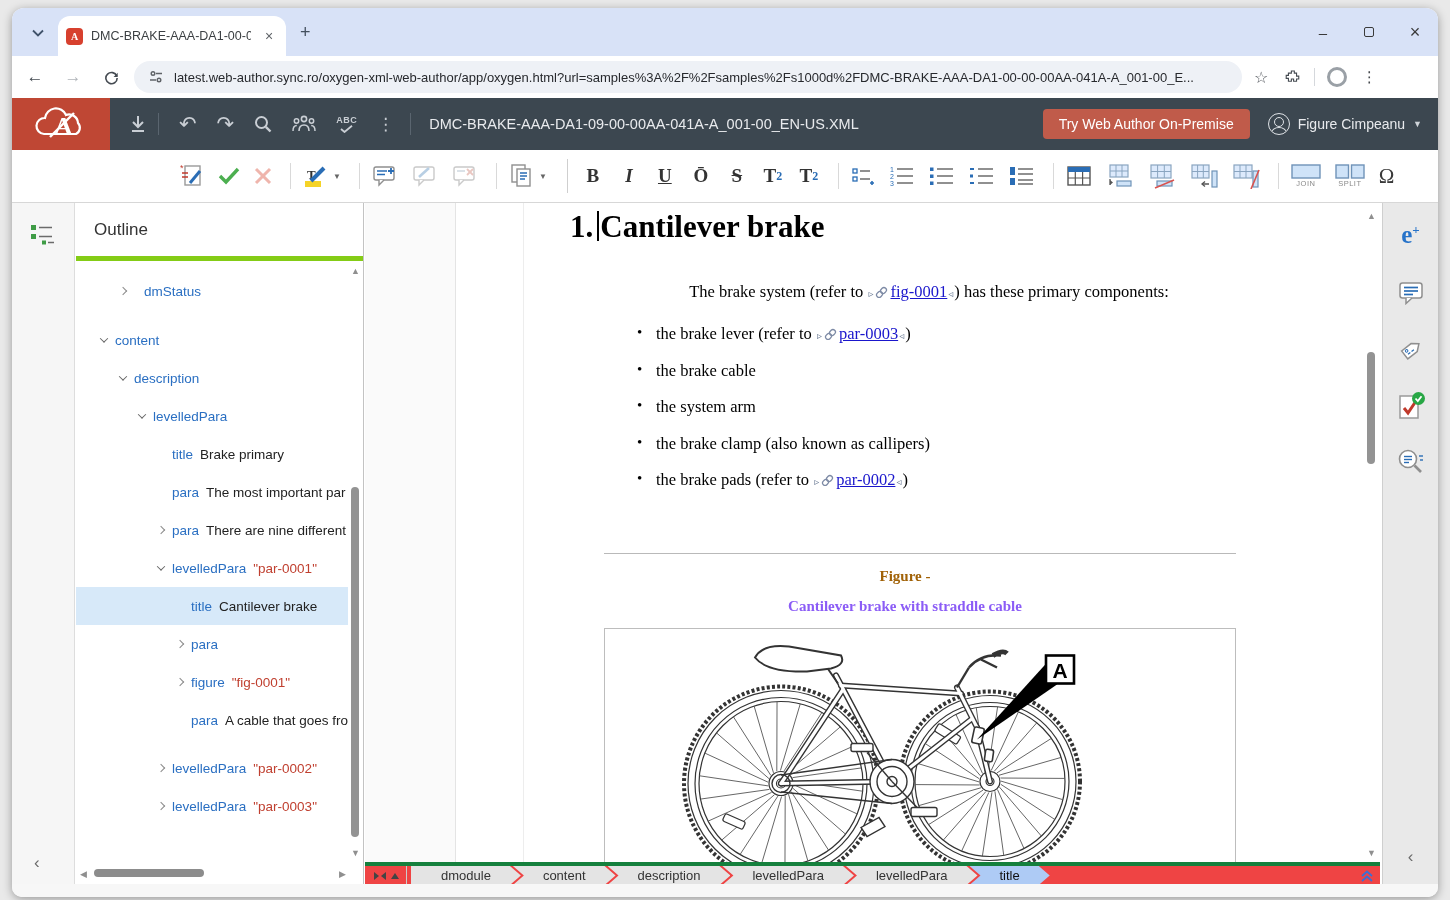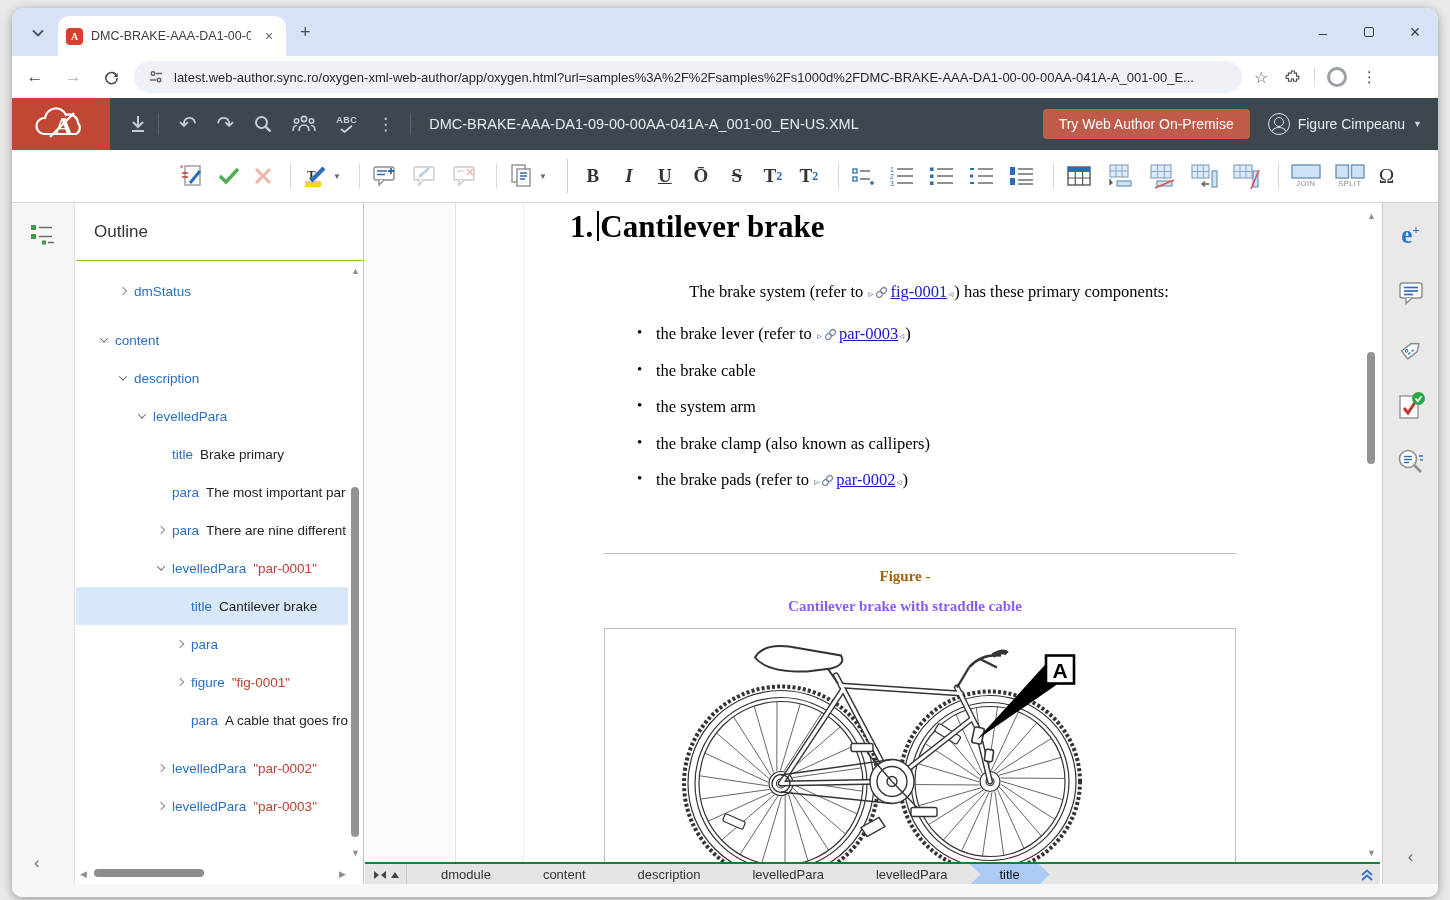--- a/index.html
+++ b/index.html
@@ -62,21 +62,21 @@
   .ddown { font-size:8px; color:#666; margin-left:4px; }
   .joinsplit { display:flex; flex-direction:column; align-items:center; font-size:7.5px; color:#8a8a8a; letter-spacing:.5px; }
   .omega { font-size:21px; color:#3a3a3a; font-family:"Liberation Serif",serif; }
 
   
   .main { position:absolute; left:0; top:195px; width:100%; height:681px; background:#fff; }
   .leftstrip { position:absolute; left:0; top:0; width:63px; height:100%; background:#f6f6f6; border-right:1px solid #ddd; }
   .collapser { position:absolute; left:22px; top:650px; color:#6b6b6b; font-size:17px; }
 
   .outline { position:absolute; left:64px; top:0; width:288px; height:100%; background:#fff; border-right:1px solid #c3c3c3; }
-  .ohead { height:58px; border-bottom:1px solid #84cc16; display:flex; align-items:center; padding-left:18px;
+  .ohead { height:58px; border-bottom:5px solid #84cc16; display:flex; align-items:center; padding-left:18px;
            font-size:17px; color:#333; }
   .otree { position:absolute; left:0; top:59px; width:272px; bottom:24px; overflow:hidden; }
   .orow { height:38px; display:flex; align-items:center; white-space:nowrap; font-size:13.5px; }
   .orow.sel { background:#d7e9f9; }
   .lv3{padding-left:25px;} .lv4{padding-left:44px;} .lv5{padding-left:63px;} .lv6{padding-left:82px;} .lv7{padding-left:101px;}
   .gapt { margin-top:11px; } .gapt2 { margin-top:10px; }
   .chevslot { width:14px; flex:0 0 14px; display:flex; align-items:center; }
   .c-r { width:6px; height:6px; border-right:1.5px solid #8a8a8a; border-bottom:1.5px solid #8a8a8a; transform:rotate(-45deg); }
   .c-d { width:6px; height:6px; border-right:1.5px solid #666; border-bottom:1.5px solid #666; transform:rotate(45deg) translate(-1px,-1px); }
   .oname { color:#2a6fc2; }
@@ -109,21 +109,21 @@
   .figbox { margin:13px 0 0 34px; width:632px; height:240px; border:1px solid #bdbdbd; overflow:hidden; background:#fff; }
 
   .escrollv { position:absolute; left:1351px; top:0; width:16px; height:659px; }
   .rightstrip { position:absolute; left:1370px; top:0; right:0; height:100%; background:#e9e9e9; border-left:1px solid #cfcfcf; }
   .rsicon { position:absolute; left:50%; transform:translateX(-50%); }
   .feedbk { font-size:25px; font-weight:bold; color:#2773c9; font-family:"Liberation Serif",serif; }
   .feedbk sup { font-size:13px; }
   .rscollapse { position:absolute; left:50%; transform:translateX(-50%); top:644px; color:#6b6b6b; font-size:17px; }
 
   
-  .bcbar { position:absolute; left:353px; top:659px; width:1015px; height:23px; background:#e5e5e5; border-top:2px solid #15803d;
+  .bcbar { position:absolute; left:353px; top:659px; width:1015px; height:23px; background:#ef4444; border-top:4px solid #15803d;
            display:flex; align-items:stretch; }
   .bctoggle { width:42px; border-right:1px solid #ccc; display:flex; align-items:center; justify-content:center; gap:4px;
               color:#333; font-size:8px; }
   .bcitems { display:flex; align-items:stretch; margin-left:4px; }
   .bci { background:#e4e4e4; color:#333; font-size:13px; display:flex; align-items:center; justify-content:center;
          padding:0 30px; clip-path:polygon(0 0, calc(100% - 11px) 0, 100% 50%, calc(100% - 11px) 100%, 0 100%, 11px 50%);
          margin-left:-8px; }
   .bci.first { clip-path:polygon(0 0, calc(100% - 11px) 0, 100% 50%, calc(100% - 11px) 100%, 0 100%); margin-left:0; }
   .bci.sel { background:#aecbf5; color:#111; }
   .bcexpand { margin-left:auto; margin-right:6px; display:flex; align-items:center; }
@@ -447,21 +447,21 @@
           <rect x="12" y="17.5" width="4" height="4" fill="#3f9c46"></rect>
             <line x1="18" y1="19.5" x2="24" y2="19.5" stroke="#6b6b6b" stroke-width="1.6"></line>
         </svg>
       </div>
       <div class="collapser">‹</div>
     </div>
 
     <div class="outline">
       <div class="ohead">Outline</div>
       <div class="otree">
-        <div class="orow lv4" style="margin-top:10px;">
+        <div class="orow lv4" style="margin-top:10px;gap:10px;">
           <span class="chevslot">
               <span class="c-r"></span>
             </span>
           <span class="oname">dmStatus</span>
         </div>
         <div class="orow lv3 gapt">
           <span class="chevslot">
               <span class="c-d"></span>
             </span>
           <span class="oname">content</span>

